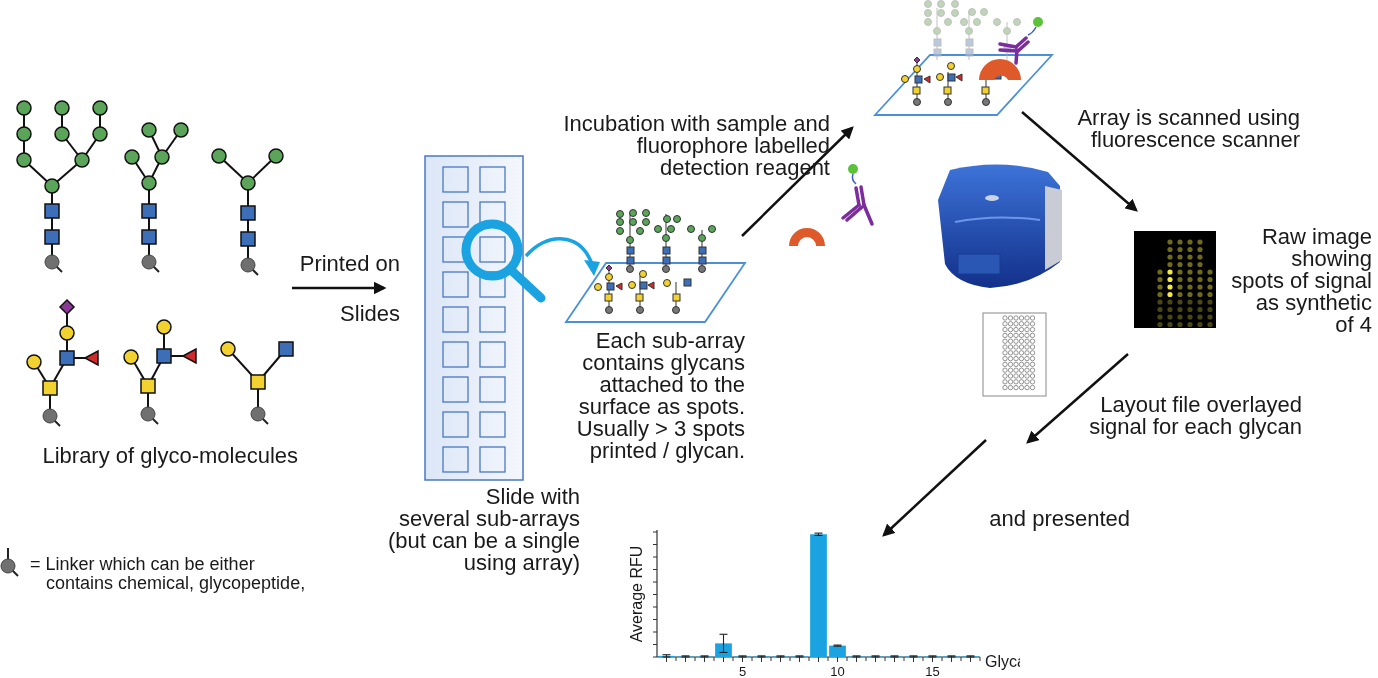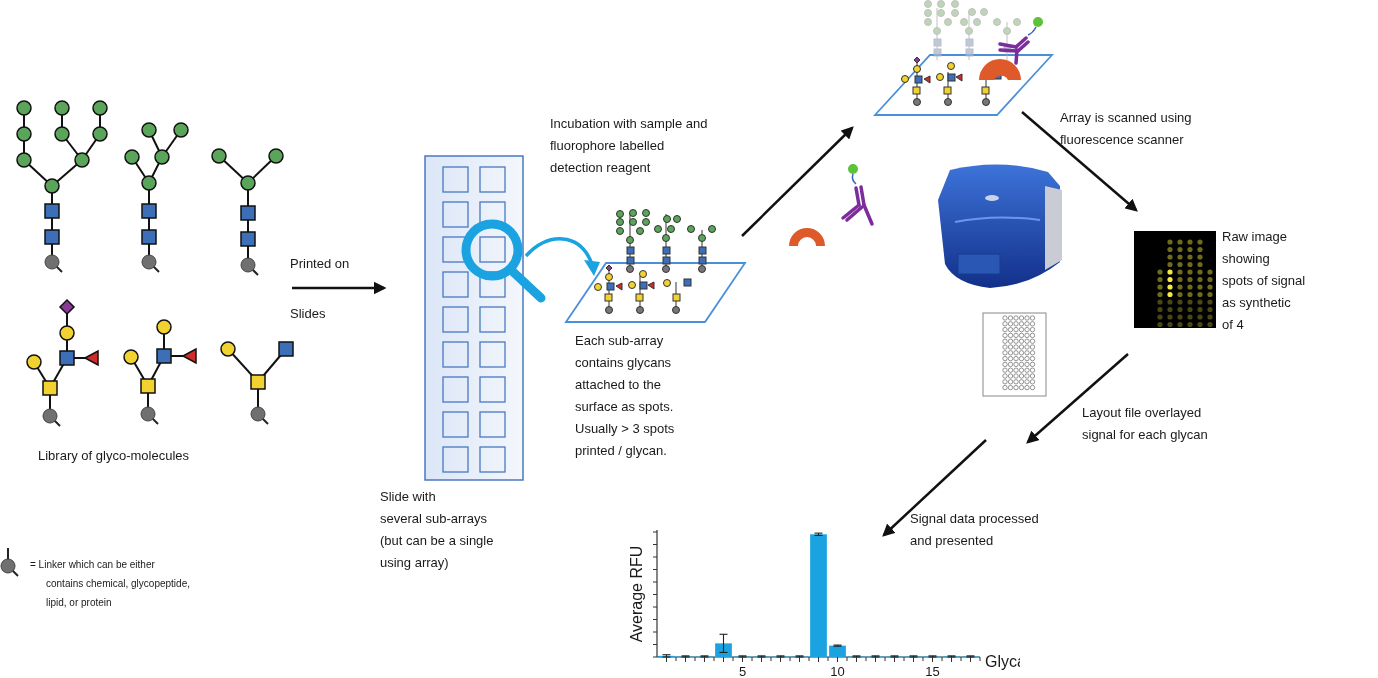--- a/index.html
+++ b/index.html
@@ -1,20 +1,20 @@
 <!DOCTYPE html>
 <html><head>
 <meta charset="utf-8">
 <style>
   html, body { margin: 0; padding: 0; background: #ffffff; }
   body { width: 1378px; height: 678px; position: relative; overflow: hidden;
          font-family: "Liberation Sans", sans-serif; color: #1a1a1a; }
-  .lbl { position: absolute; font-size: 13px; line-height: 22px; text-align: left; white-space: nowrap; }
+  .lbl { position: absolute; font-size: 22px; line-height: 22px; text-align: right; white-space: nowrap; }
   .lbl-left { text-align: left; }
-  .small { font-size: 10px; line-height: 19px; }
+  .small { font-size: 18px; line-height: 19px; }
   svg.full { position: absolute; left: 0; top: 0; }
   #chart-svg { position: absolute; left: 600px; top: 510px; }
 </style>
 </head>
 <body>
 
 <svg class="full" width="1378" height="678" viewBox="0 0 1378 678">
   <defs>
     <marker id="ah" viewBox="0 0 10 10" refX="8" refY="5" markerWidth="5" markerHeight="5" orient="auto">
       <path d="M0,0 L10,5 L0,10 z" fill="#111"></path>
@@ -670,21 +670,20 @@
   <text id="chart-xlabel" x="385" y="157" font-size="16" font-family="Liberation Sans, sans-serif" fill="#1a1a1a">Glycan ID</text>
 </svg>
 
 <div class="lbl" style="left:38px;top:445px;width:260px;">
   <div>Library of glyco-molecules</div>
 </div>
 
 <div class="lbl lbl-left small" style="left:30px;top:555px;">
   <div>= Linker which can be either</div>
   <div style="padding-left:16px">contains chemical, glycopeptide,</div>
-  <div style="padding-left:16px">lipid, or protein</div>
 </div>
 
 <div class="lbl" style="left:290px;top:253px;width:110px;">Printed on</div>
 <div class="lbl" style="left:290px;top:303px;width:110px;">Slides</div>
 
 <div class="lbl" style="left:380px;top:486px;width:200px;">
   <div>Slide with</div>
   <div>several sub-arrays</div>
   <div>(but can be a single</div>
   <div>using array)</div>
@@ -711,21 +710,20 @@
 </div>
 
 <div class="lbl" style="left:1222px;top:226px;width:150px;">
   <div>Raw image</div>
   <div>showing</div>
   <div>spots of signal</div>
   <div>as synthetic</div>
   <div>of 4</div>
 </div>
 
-<div class="lbl" style="left:1082px;top:394px;width:220px;margin-top:8px;">
+<div class="lbl" style="left:1082px;top:394px;width:220px;">
   <div>Layout file overlayed</div>
   <div>signal for each glycan</div>
 </div>
 
 <div class="lbl" style="left:910px;top:508px;width:220px;">
-  <div>Signal data processed</div>
   <div>and presented</div>
 </div>
 
 </body></html>

